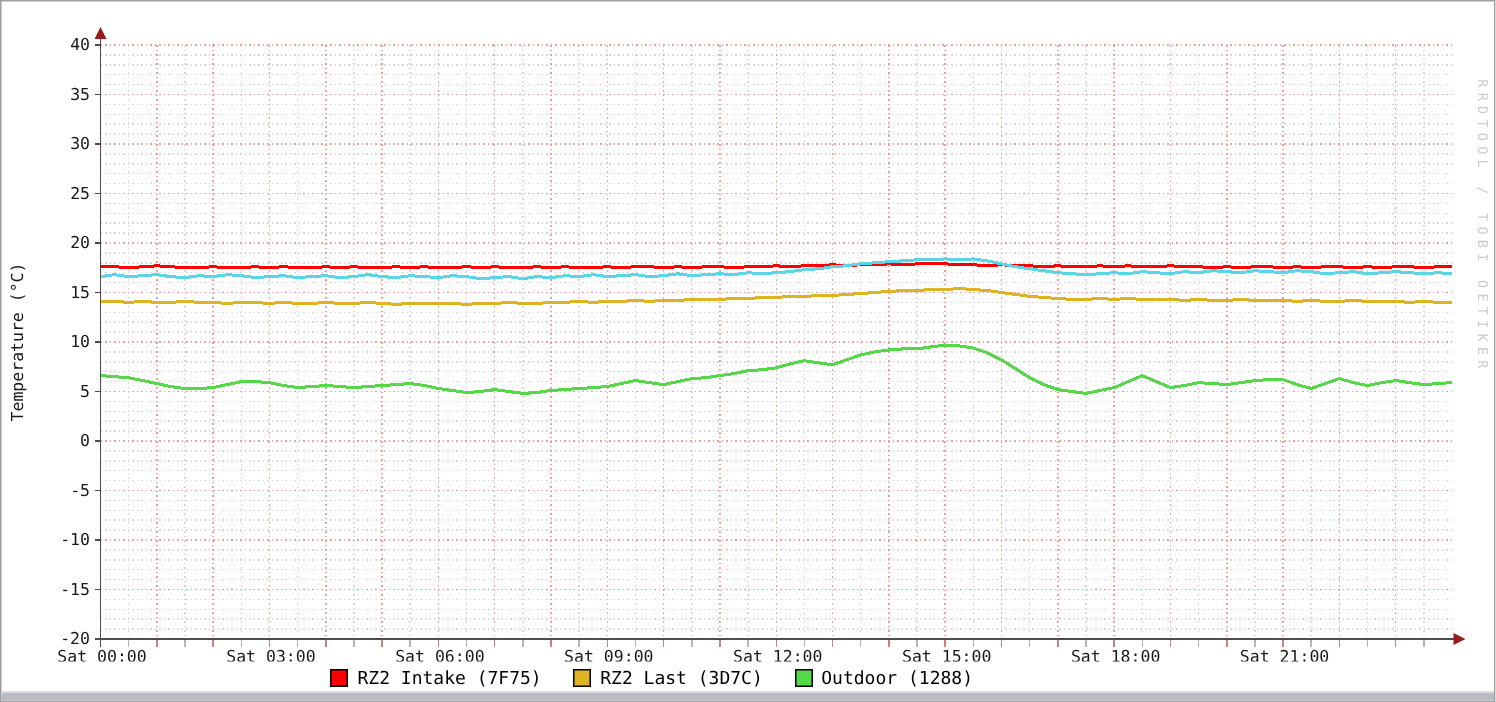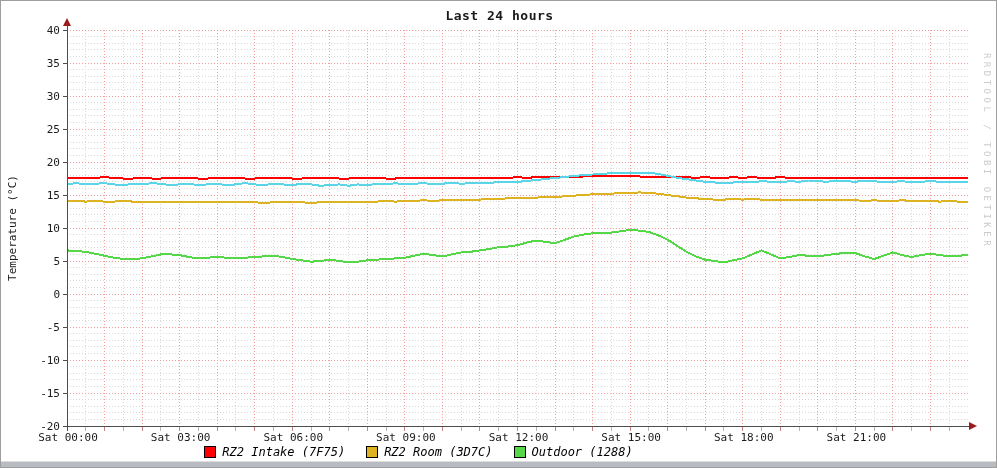--- a/index.html
+++ b/index.html
@@ -17,36 +17,35 @@
     transform:translate(-50%,-50%) rotate(-90deg);
     font-size:11px;color:#1a1a1a;
   }
   .watermark{
     position:absolute;left:986px;top:150px;white-space:nowrap;
     transform:translate(-50%,-50%) rotate(90deg);
     font-size:9px;color:#cbcbcb;letter-spacing:3.5px;
   }
   svg.plot{position:absolute;left:0;top:0;}
   .legend{
-    position:absolute;left:0;top:444px;width:835px;
+    position:absolute;left:16px;top:444px;width:835px;
     display:flex;justify-content:center;align-items:center;gap:21px;
-    font-size:12px;color:#000;font-style:italic;
+    font-size:12px;color:#000;
   }
   .legend-item{display:flex;align-items:center;gap:6px;}
   .swatch{width:10px;height:10px;border:1px solid #000;box-sizing:content-box;display:inline-block;}
   .bottom-bar{
     position:absolute;left:0;bottom:0;width:997px;height:5px;
     background:#b8bcc2;border-top:1px solid #dedede;
   }
 </style>
 </head>
 <body>
 
 <div class="window">
-  <div class="chart-title">Last 24 hours</div>
   <div class="y-axis-title">Temperature (°C)</div>
   <div class="watermark">RRDTOOL / TOBI OETIKER</div>
 
   <svg class="plot" id="plot" width="997" height="440">
       <g>
         <line x1="84.77083333333333" y1="29" x2="84.77083333333333" y2="425" stroke="#d9d9d9" stroke-width="1" stroke-dasharray="1,2" shape-rendering="crispEdges"></line>
         <line x1="122.3125" y1="29" x2="122.3125" y2="425" stroke="#d9d9d9" stroke-width="1" stroke-dasharray="1,2" shape-rendering="crispEdges"></line>
         <line x1="159.85416666666669" y1="29" x2="159.85416666666669" y2="425" stroke="#d9d9d9" stroke-width="1" stroke-dasharray="1,2" shape-rendering="crispEdges"></line>
         <line x1="197.39583333333334" y1="29" x2="197.39583333333334" y2="425" stroke="#d9d9d9" stroke-width="1" stroke-dasharray="1,2" shape-rendering="crispEdges"></line>
         <line x1="234.9375" y1="29" x2="234.9375" y2="425" stroke="#d9d9d9" stroke-width="1" stroke-dasharray="1,2" shape-rendering="crispEdges"></line>
@@ -262,21 +261,21 @@
       </g>
     </svg>
 
   <div class="legend">
     <div class="legend-item">
       <span class="swatch" style="background-color: rgb(255, 0, 0);"></span>
       <span>RZ2 Intake (7F75)</span>
     </div>
     <div class="legend-item">
       <span class="swatch" style="background-color: rgb(221, 179, 33);"></span>
-      <span>RZ2 Room (3D7C)</span>
+      <span>RZ2 Last (3D7C)</span>
     </div>
     <div class="legend-item">
       <span class="swatch" style="background-color: rgb(85, 216, 72);"></span>
       <span>Outdoor (1288)</span>
     </div>
   </div>
 
   <div class="bottom-bar"></div>
 </div>
 

